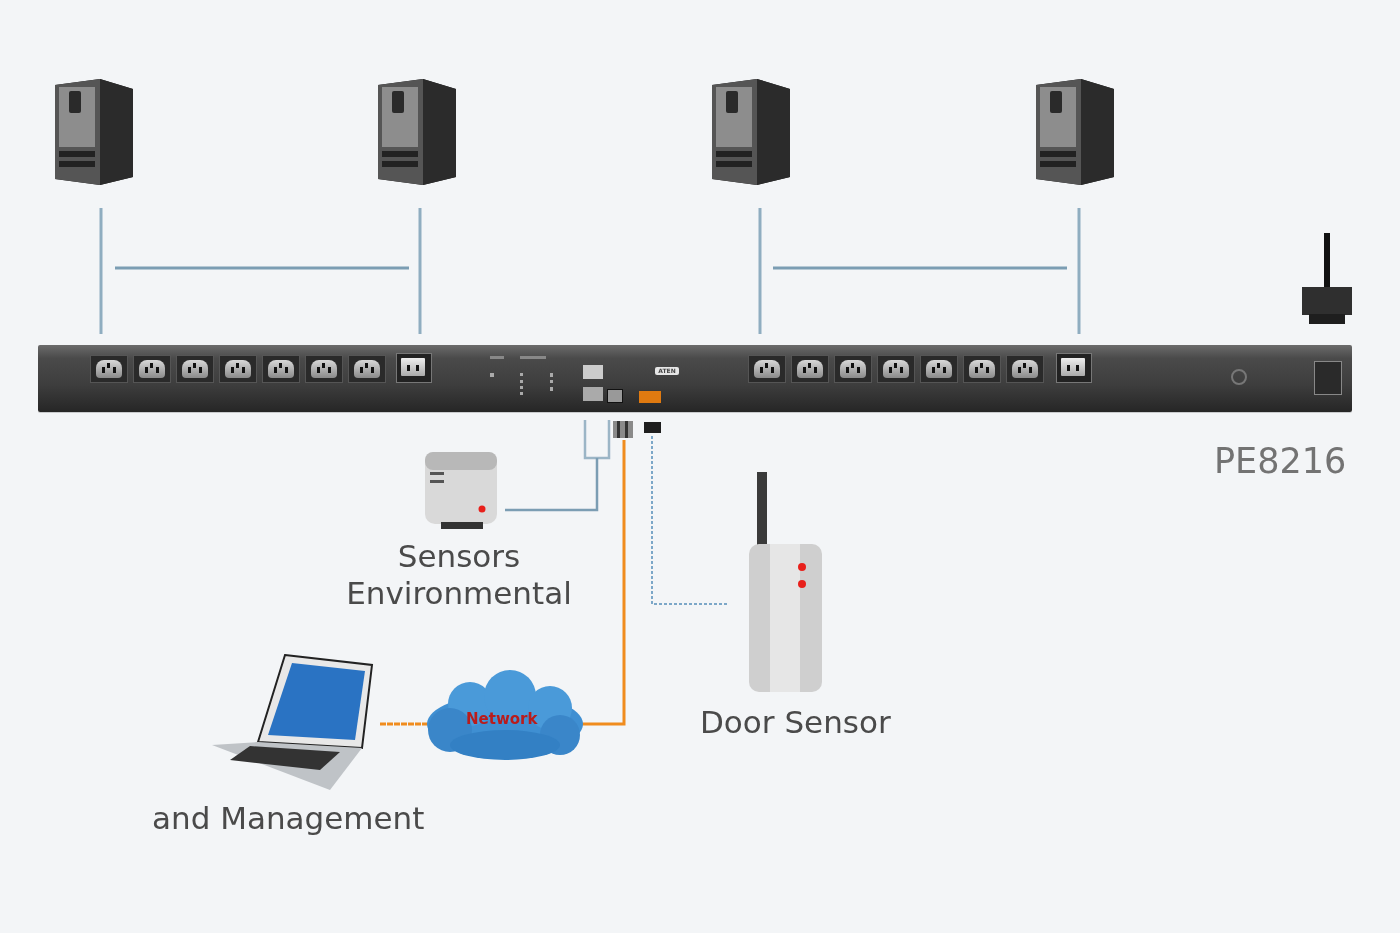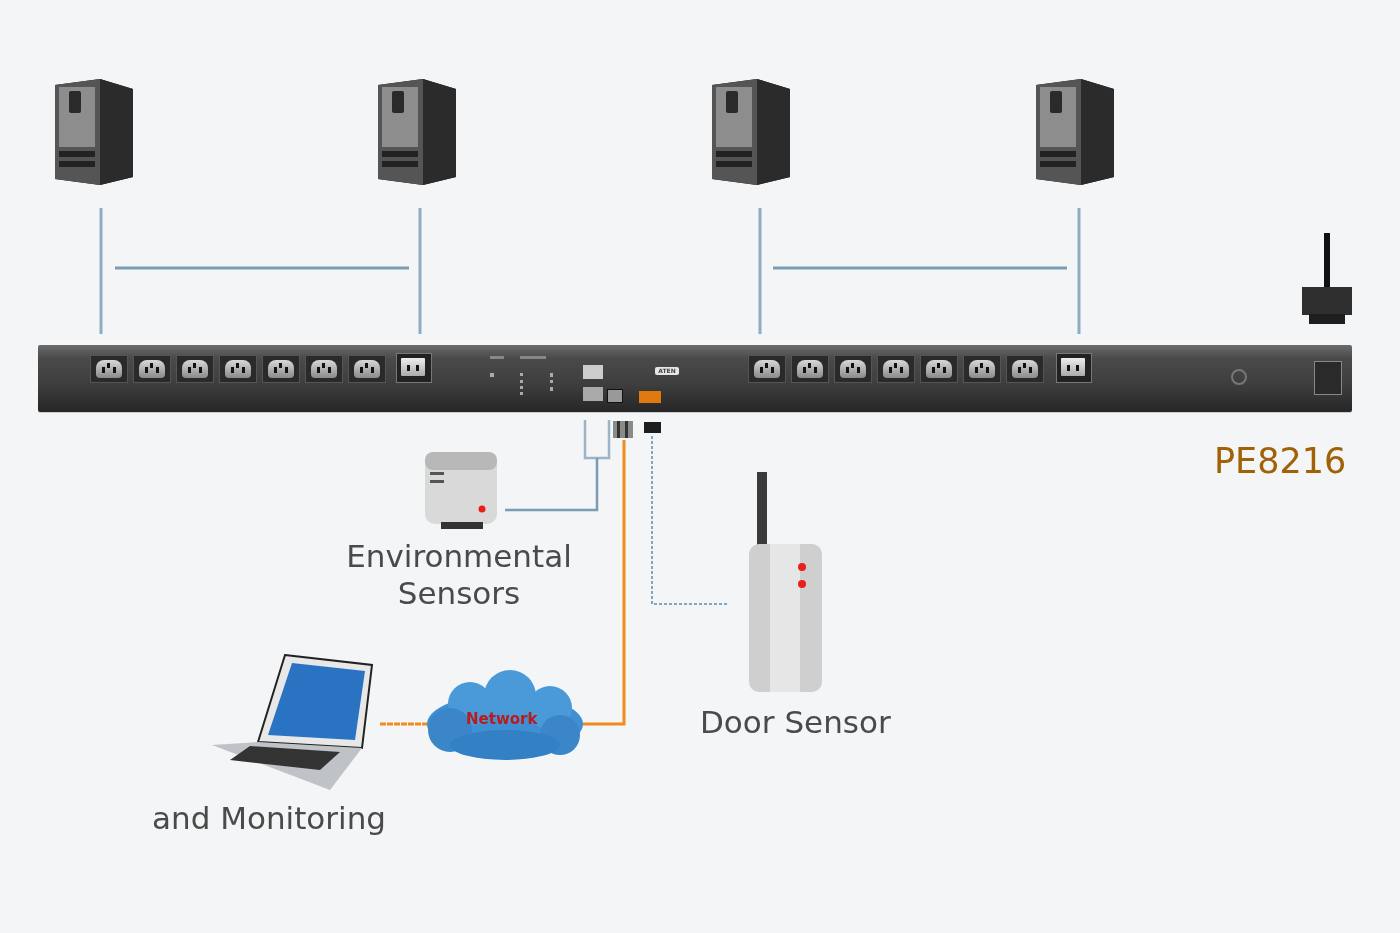--- a/index.html
+++ b/index.html
@@ -213,26 +213,26 @@
         </div>
       </div>
     <div class="outlet big" style="left:1018px">
         <div class="face"></div>
       </div>
   </div>
   <div style="position:absolute;left:1193px;top:24px;width:12px;height:12px;border-radius:50%;border:2px solid #777;"></div>
   <div style="position:absolute;left:1276px;top:16px;width:26px;height:32px;background:#2a2a2a;border:1px solid #888;"></div>
 </div>
 
-<div class="abs label" style="left:1214px;top:440px;font-size:35px;color:#a16207;">PE8216</div>
+<div class="abs label" style="left:1214px;top:440px;font-size:35px;color:#737373;">PE8216</div>
 
 <div class="abs label" style="left:344px;top:538px;width:230px;text-align:center;font-size:31px;">
+  <div>Sensors</div>
   <div>Environmental</div>
-  <div>Sensors</div>
 </div>
 
 <div class="abs label" style="left:700px;top:704px;font-size:31px;">Door Sensor</div>
 
 <div class="abs" style="left:466px;top:710px;font-size:15px;font-weight:bold;color:#b91c1c;">Network</div>
 
 <div class="abs label" style="left:152px;top:800px;font-size:31px;">
-  <div>and Monitoring</div>
+  <div>and Management</div>
 </div>
 
 </body></html>

